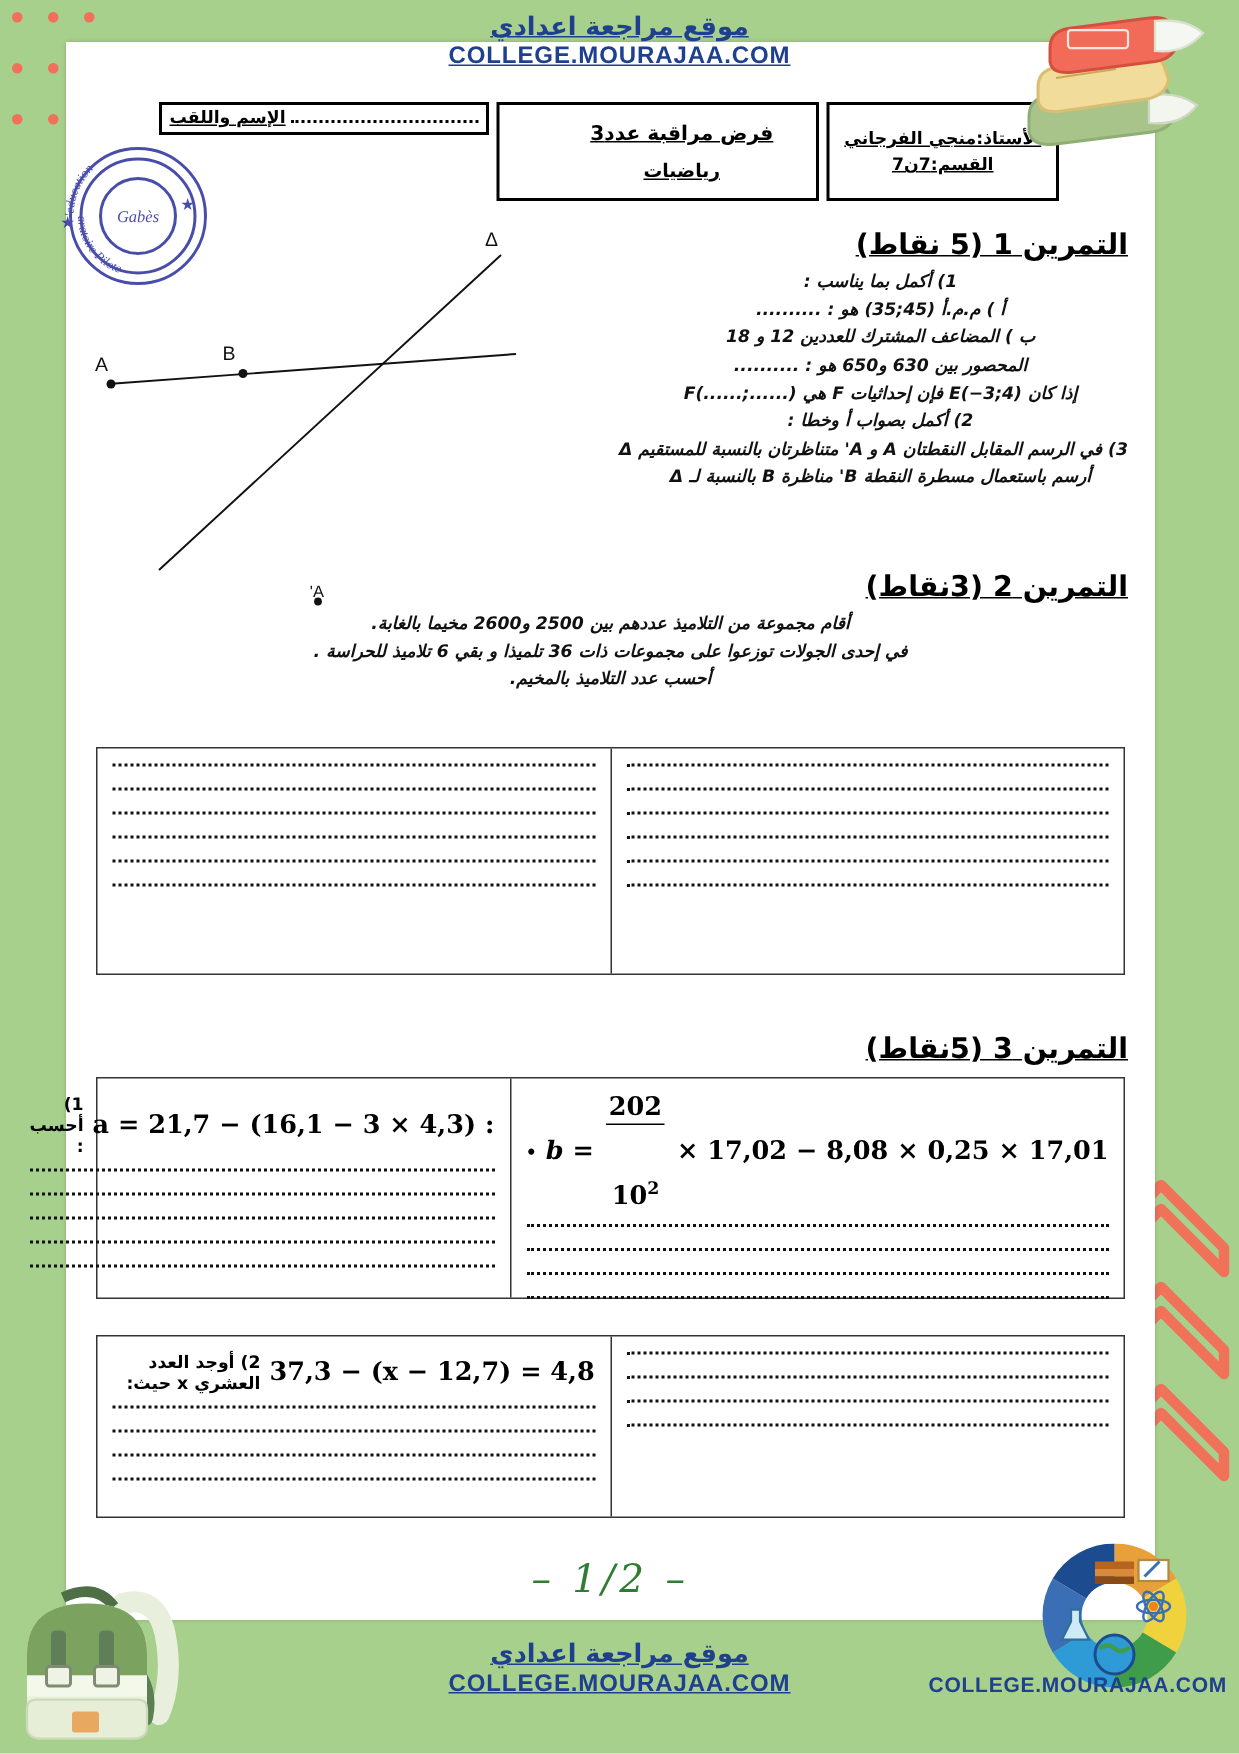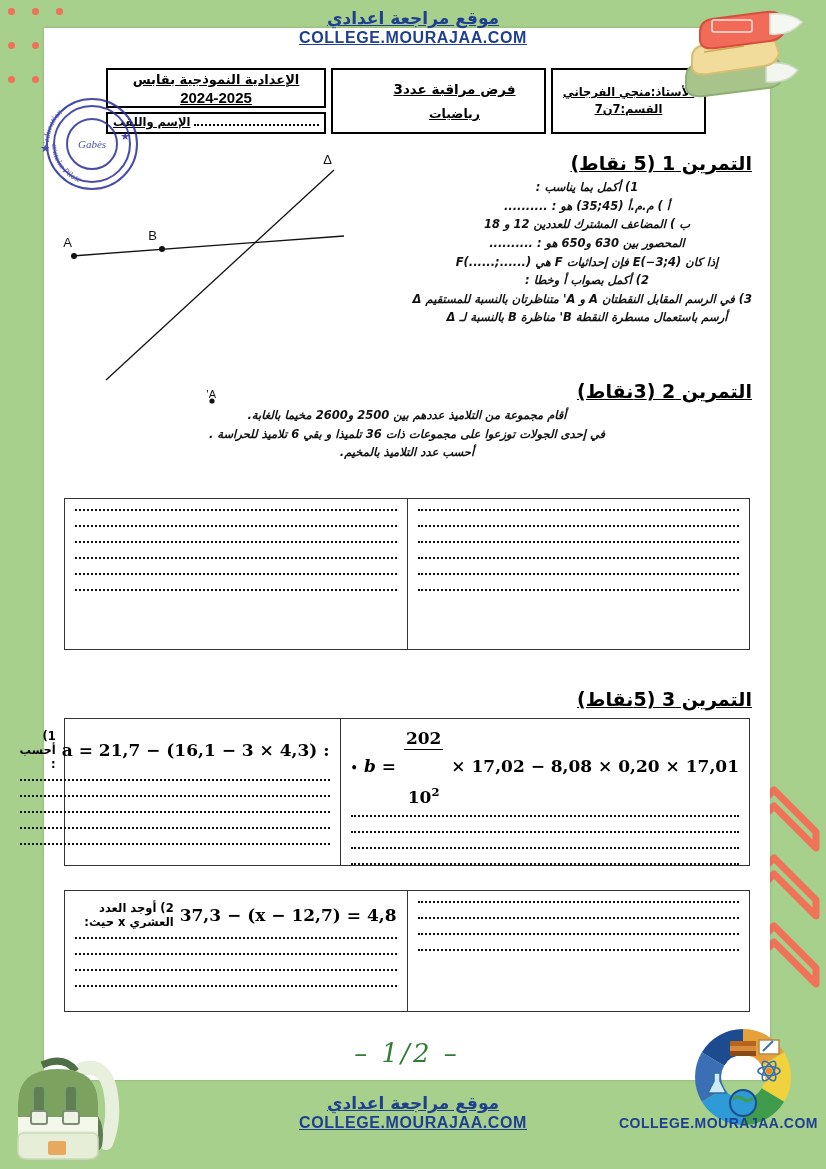--- a/index.html
+++ b/index.html
@@ -199,24 +199,20 @@
   <div class="hdr">
     <div class="hdr-cell hdr-left">
       <div class="t-ar">الأستاذ:منجي الفرجاني</div>
       <div class="t-ar">القسم:7ن7</div>
     </div>
     <div class="hdr-cell hdr-mid">
       <div class="t-mid1">فرض مراقبة عدد3</div>
       <div class="t-mid2">رياضيات</div>
     </div>
     <div class="hdr-right">
-      <div class="rbox top">
-        <div class="t-ar big">الإعدادية النموذجية بقابس</div>
-        <div class="t-num">2024-2025</div>
-      </div>
       <div class="rbox bot">
         <div class="namerow">
           <span class="dotfill"></span>
           <span class="t-ar">الإسم واللقب</span>
         </div>
       </div>
     </div>
   </div>
 
   <div class="stamp">
@@ -302,21 +298,21 @@
 
   <div class="abox" style="left:20px;top:690px;width:686px;height:148px;">
     <div class="acol">
       <div class="qline">
         <span class="formula">
           <span class="mi">b</span> =
           <span class="frac">
             <span class="num">202</span>
             <span class="den"><span>10</span><sup>2</sup></span>
           </span>
-          <span>× 17,02 − 8,08 × 0,20 × 17,01</span>
+          <span>× 17,02 − 8,08 × 0,25 × 17,01</span>
         </span>
         <span>•</span>
       </div>
       <div id="e3c1">
             <div class="dline"></div>
             <div class="dline"></div>
             <div class="dline"></div>
             <div class="dline"></div>
           </div>
     </div>

